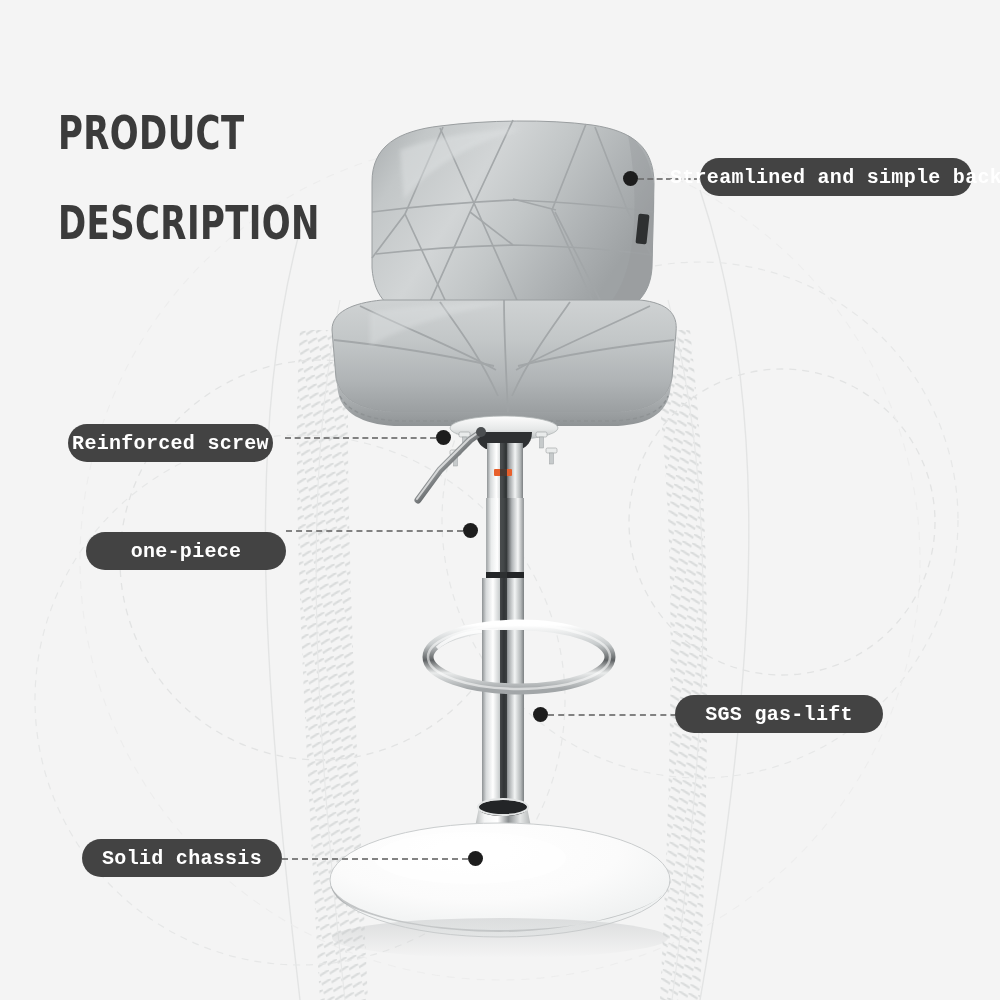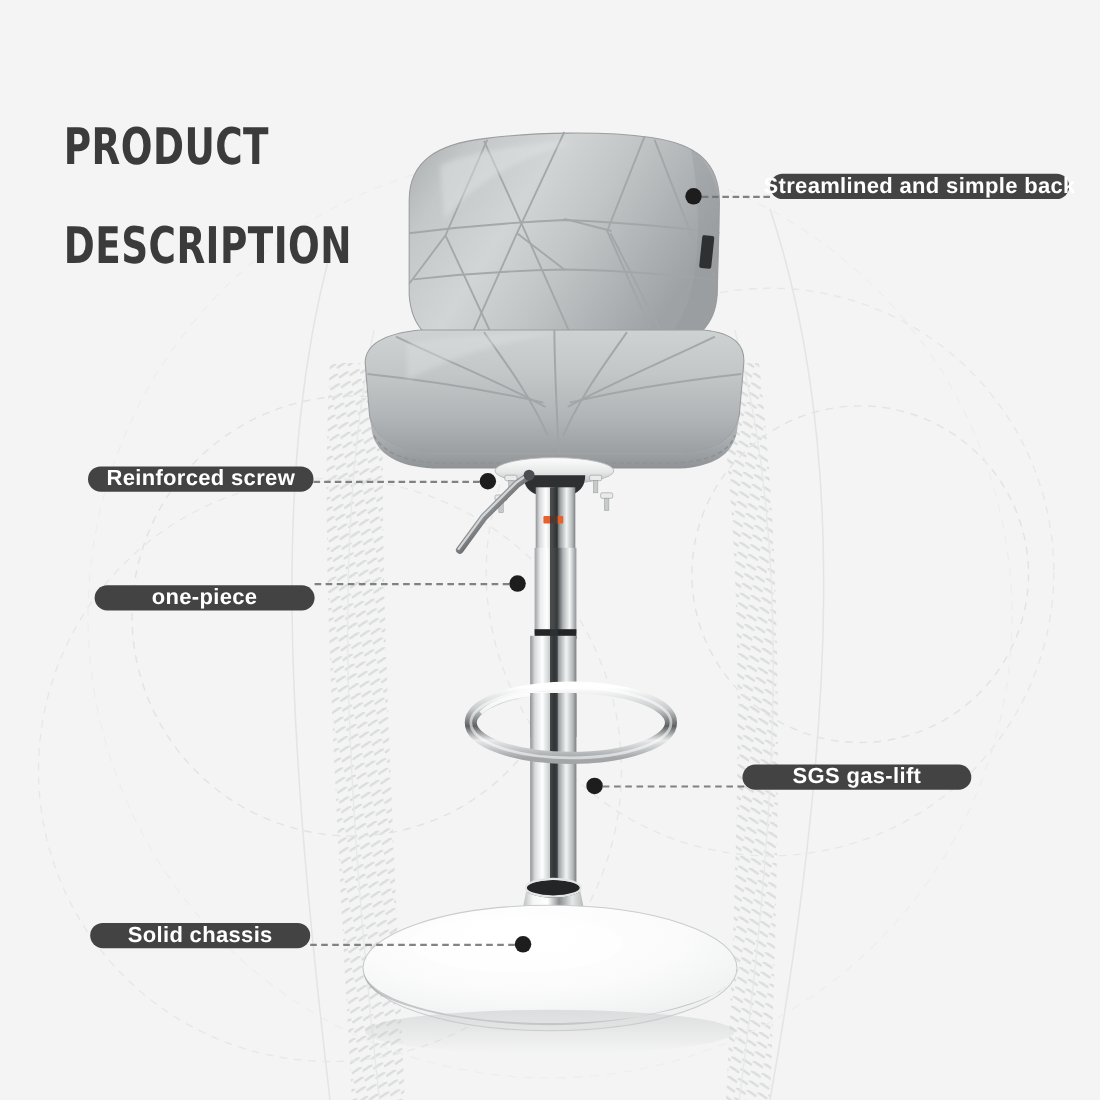--- a/index.html
+++ b/index.html
@@ -29,28 +29,28 @@
   
   .product { position:absolute; left:0; top:0; z-index:3; }
 
   
   .callout { position:absolute; z-index:8; }
   .pill {
     position:absolute;
     background:#434343;
     color:#ffffff;
     border-radius:40px;
-    font-family:Liberation Sans, sans-serif;
+    font-family:Liberation Mono, monospace;
     font-weight:700;
     font-size:20px;
     letter-spacing:0.3px;
     display:flex; align-items:center; justify-content:center;
     white-space:nowrap;
     padding:0 22px;
-    height:23px;
+    height:38px;
   }
   .lead-line {
     position:absolute;
     border-top:2px dashed #6e6e6e;
     height:0;
     opacity:0.85;
   }
   .lead-dot {
     position:absolute;
     width:15px; height:15px;
@@ -317,21 +317,21 @@
     <span>DESCRIPTION</span>
   </div>
 
   <div class="callout">
     <div class="lead-dot" style="left:623px; top:171px;"></div>
     <div class="lead-line" style="left:638px; top:178px; width:62px;"></div>
     <div class="pill" style="left:700px; top:158px; width:272px;">Streamlined and simple back</div>
   </div>
 
   <div class="callout">
-    <div class="pill" style="left:80px; top:424px; width:205px;">Reinforced screw</div>
+    <div class="pill" style="left:68px; top:424px; width:205px;">Reinforced screw</div>
     <div class="lead-line" style="left:285px; top:437px; width:151px;"></div>
     <div class="lead-dot" style="left:436px; top:430px;"></div>
   </div>
 
   <div class="callout">
     <div class="pill" style="left:86px; top:532px; width:200px;">one-piece</div>
     <div class="lead-line" style="left:286px; top:530px; width:177px;"></div>
     <div class="lead-dot" style="left:463px; top:523px;"></div>
   </div>
 

